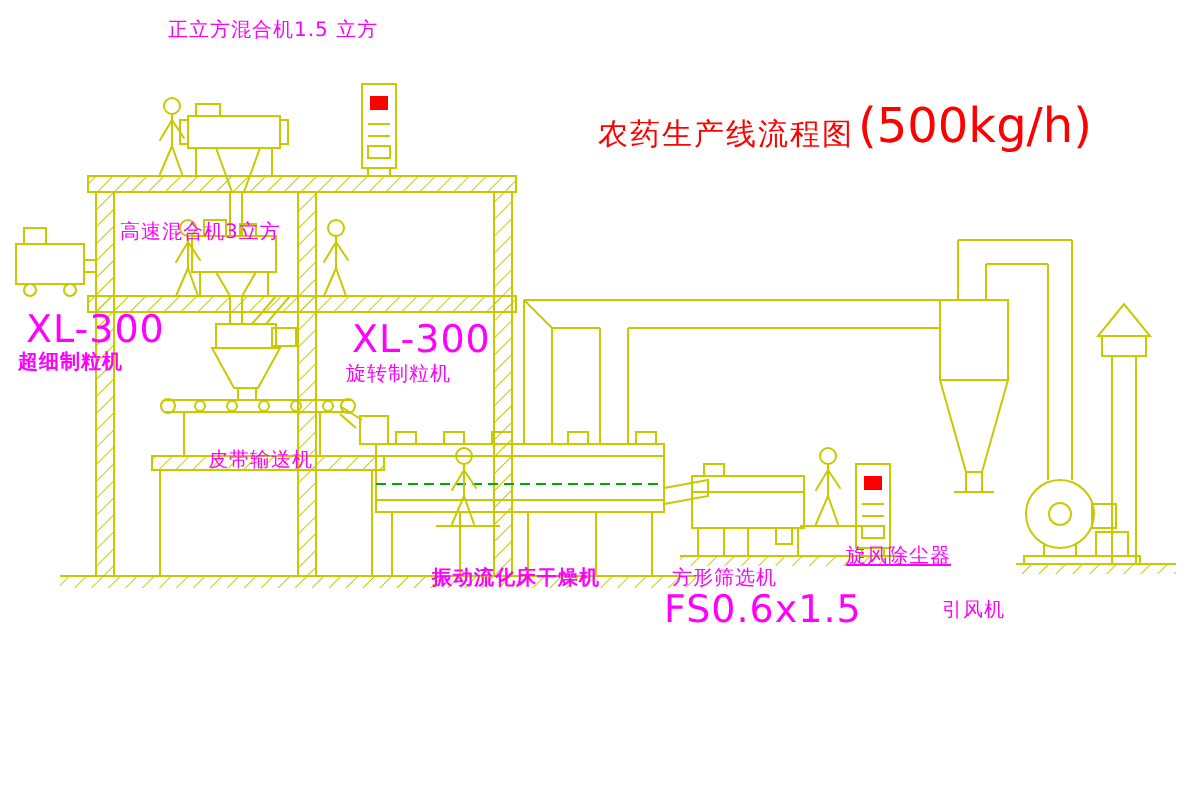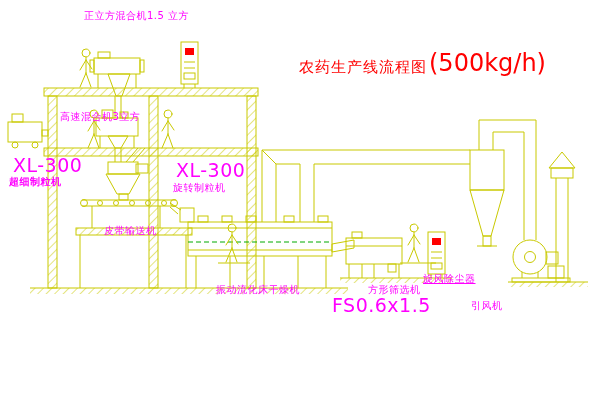--- a/index.html
+++ b/index.html
@@ -235,22 +235,22 @@
   <div class="lbl" style="left:60px; top:112px;">高速混合机3立方</div>
 
   <div class="lbl model" style="left:13px; top:156px;">XL-300</div>
   <div class="lbl" style="left:9px; top:177px;font-weight:bold;">超细制粒机</div>
 
   <div class="lbl model" style="left:176px; top:161px;">XL-300</div>
   <div class="lbl" style="left:173px; top:183px;text-align:center;">旋转制粒机</div>
 
   <div class="lbl" style="left:104px; top:211px;margin-top:15px;">皮带输送机</div>
 
-  <div class="lbl" style="left:216px; top:285px;">振动流化床干燥机</div>
-
-  <div class="lbl" style="left:336px; top:285px;margin-left:32px;">方形筛选机</div>
+  <div class="lbl" style="left:216px; top:285px;font-weight:bold;">振动流化床干燥机</div>
+
+  <div class="lbl" style="left:336px; top:285px;">方形筛选机</div>
   <div class="lbl model" style="left:332px; top:296px;text-align:center;">FS0.6x1.5</div>
 
   <div class="lbl" style="left:423px; top:274px;text-decoration:underline;">旋风除尘器</div>
 
   <div class="lbl" style="left:471px; top:301px;">引风机</div>
 
 </div>
 
 </body></html>

